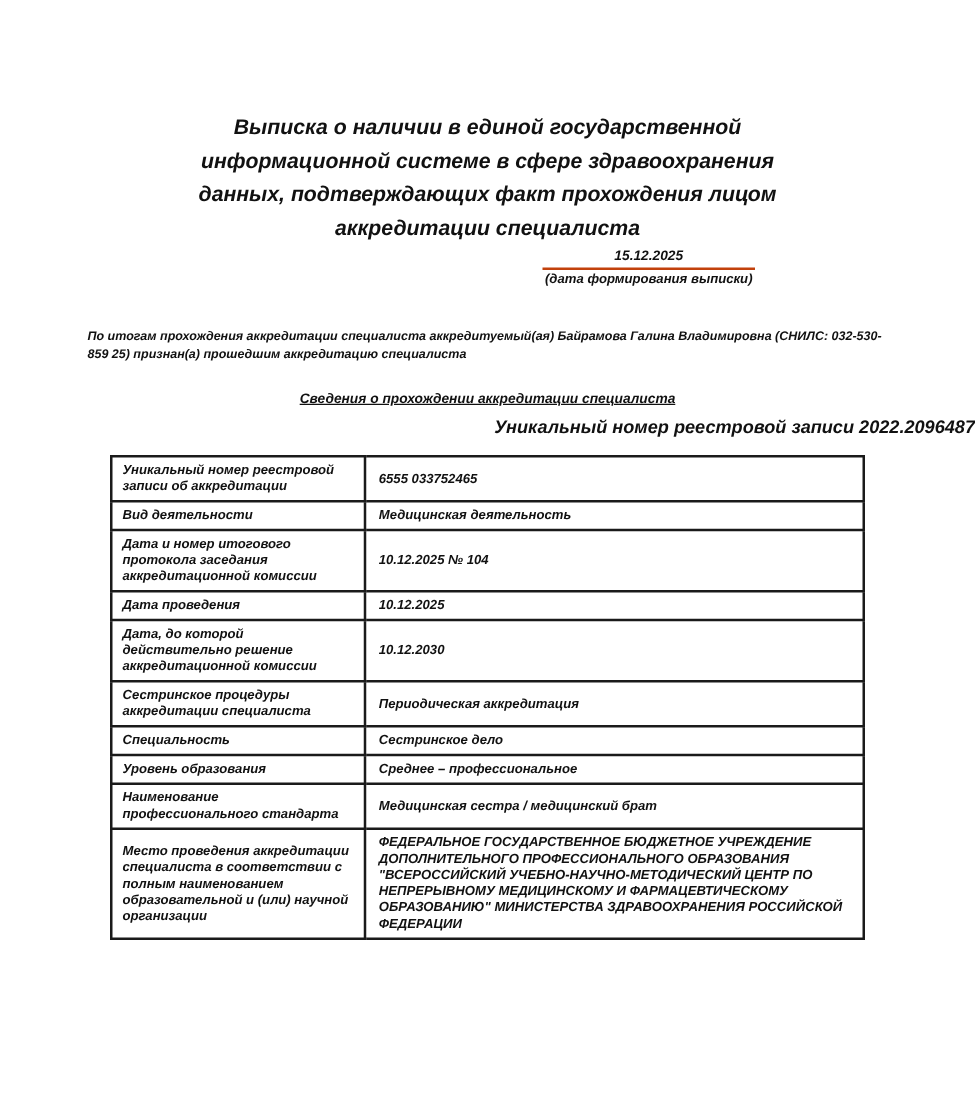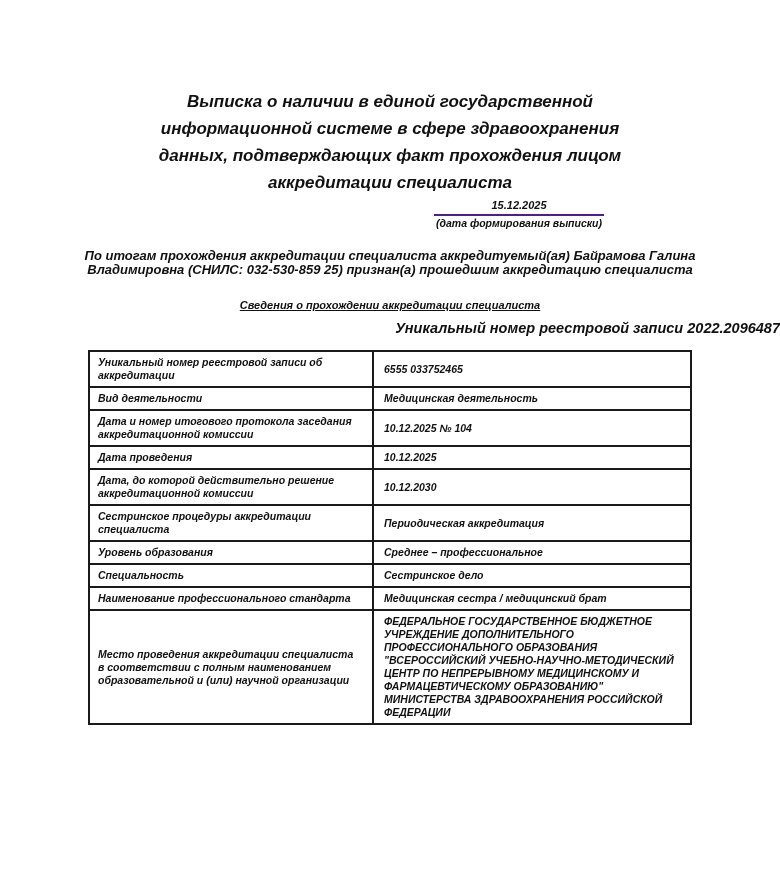--- a/index.html
+++ b/index.html
@@ -29,33 +29,32 @@
   .date-block {
     width: 170px;
     margin: 3px 176px 0 auto;
     text-align: center;
   }
   .date-value {
     display: block;
     font-size: 11px;
     line-height: 13px;
     padding-bottom: 2px;
-    border-bottom: 2px solid #4c1d95;
+    border-bottom: 2px solid #c2410c;
   }
   .date-caption {
     display: block;
     font-size: 10.5px;
     line-height: 13px;
     margin-top: 1px;
   }
   .intro {
-    margin: 19px auto 0;
+    margin: 33px auto 0;
     max-width: 640px;
-    text-align: center;
-    font-size: 13px;
+    font-size: 10px;
     line-height: 14px;
   }
   .section-heading {
     margin-top: 21px;
     text-align: center;
     font-size: 11px;
     line-height: 14px;
     text-decoration: underline;
     font-style: italic;
   }
@@ -71,21 +70,21 @@
     border-collapse: collapse;
     table-layout: fixed;
   }
   .acc td {
     border: 2px solid #1a1a1a;
     font-size: 10.5px;
     line-height: 13px;
     vertical-align: middle;
   }
   .acc td.lbl {
-    width: 284px;
+    width: 203px;
     padding: 4px 10px 4px 8px;
   }
   .acc td.val {
     padding: 4px 8px 4px 10px;
   }
 </style>
 </head>
 <body>
 
 <div class="doc">
@@ -123,26 +122,26 @@
       </tr>
       <tr>
         <td class="lbl">Дата, до которой действительно решение аккредитационной комиссии</td>
         <td class="val">10.12.2030</td>
       </tr>
       <tr>
         <td class="lbl">Сестринское процедуры аккредитации специалиста</td>
         <td class="val">Периодическая аккредитация</td>
       </tr>
       <tr>
+        <td class="lbl">Специальность</td>
+        <td class="val">Сестринское дело</td>
+      </tr>
+      <tr>
         <td class="lbl">Уровень образования</td>
         <td class="val">Среднее – профессиональное</td>
-      </tr>
-      <tr>
-        <td class="lbl">Специальность</td>
-        <td class="val">Сестринское дело</td>
       </tr>
       <tr>
         <td class="lbl">Наименование профессионального стандарта</td>
         <td class="val">Медицинская сестра / медицинский брат</td>
       </tr>
       <tr>
         <td class="lbl">Место проведения аккредитации специалиста в соответствии с полным наименованием образовательной и (или) научной организации</td>
         <td class="val">ФЕДЕРАЛЬНОЕ ГОСУДАРСТВЕННОЕ БЮДЖЕТНОЕ УЧРЕЖДЕНИЕ ДОПОЛНИТЕЛЬНОГО ПРОФЕССИОНАЛЬНОГО ОБРАЗОВАНИЯ "ВСЕРОССИЙСКИЙ УЧЕБНО-НАУЧНО-МЕТОДИЧЕСКИЙ ЦЕНТР ПО НЕПРЕРЫВНОМУ МЕДИЦИНСКОМУ И ФАРМАЦЕВТИЧЕСКОМУ ОБРАЗОВАНИЮ" МИНИСТЕРСТВА ЗДРАВООХРАНЕНИЯ РОССИЙСКОЙ ФЕДЕРАЦИИ</td>
       </tr>
     </tbody>

